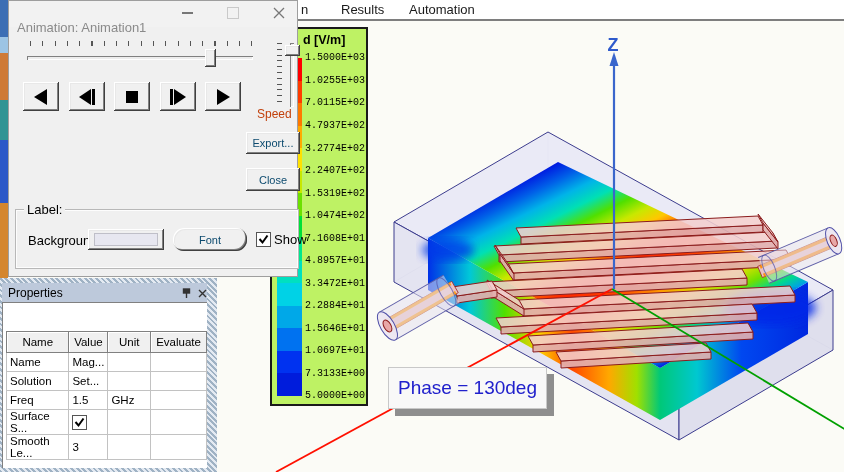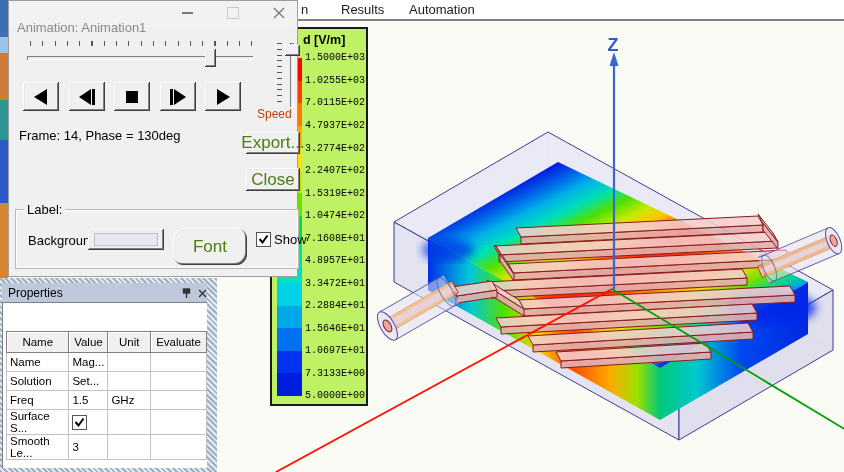--- a/index.html
+++ b/index.html
@@ -26,21 +26,21 @@
   .legend-title{position:absolute;left:31px;top:4px;font-size:12.5px;font-weight:bold;color:#000;}
   .legend-bar{position:absolute;left:5px;top:29px;width:25px;}
   .legend-bar div{width:25px;height:22.53px;}
   .legend-vals{position:absolute;left:33px;top:17.7px;}
   .legend-vals div{height:22.53px;display:flex;align-items:center;font-size:10px;color:#000;white-space:nowrap;font-family:Liberation Mono, monospace;}
   
   .raised{background:#F0F0F0;
     box-shadow:inset -1px -1px 0 #404040,inset 1px 1px 0 #FFFFFF,inset -2px -2px 0 #808080,inset 2px 2px 0 #E8E8E8;}
   .sunken{background:#EDEDED;
     box-shadow:inset 1px 1px 0 #808080,inset -1px -1px 0 #FFFFFF;}
-  .btn{border:none;font-family:"Liberation Sans",sans-serif;font-size:17px;color:#4d7c0f;
+  .btn{border:none;font-family:"Liberation Sans",sans-serif;font-size:11px;color:#0c4a6e;
        display:flex;align-items:center;justify-content:center;padding:0;cursor:default;}
   
   .anim-dialog{position:absolute;left:8px;top:0;width:290px;height:277px;background:#F0F0F0;
     border:1px solid #9E9E9E;box-sizing:border-box;}
   .anim-title{position:absolute;left:0;top:0;width:100%;height:26px;background:#F2F2F2;}
   .anim-title-text{position:absolute;left:8px;top:19px;font-size:13px;color:#8A8A8A;}
   .win-btn{position:absolute;top:0;width:26px;height:24px;display:flex;align-items:center;justify-content:center;}
   .min-glyph{width:11px;height:0;border-top:2px solid #777;}
   .max-glyph{width:10px;height:10px;border:1px solid #C9C9C9;}
   .hticks{position:absolute;left:21px;top:40px;width:223px;height:5px;
@@ -56,21 +56,21 @@
   .speed-label{position:absolute;left:248px;top:106px;font-size:12px;color:#c2410c;}
   .frame-text{position:absolute;left:10px;top:127px;font-size:13px;color:#000;}
   .export-btn{position:absolute;left:237px;top:131px;width:54px;height:22px;}
   .close-btn{position:absolute;left:237px;top:167px;width:54px;height:23px;}
   .label-group{position:absolute;left:6px;top:208px;width:282px;height:58px;
     border:1px solid #B8B8B8;box-shadow:inset 0 0 0 1px #FDFDFD;}
   .label-group-title{position:absolute;left:8px;top:-8px;background:#F0F0F0;padding:0 3px;font-size:13px;}
   .bg-label{position:absolute;left:12px;top:23px;font-size:13px;}
   .bg-swatch-btn{position:absolute;left:72px;top:19px;width:76px;height:21px;}
   .bg-swatch{width:62px;height:11px;background:#E7E7F0;border:1px solid #BFBFC8;}
-  .font-btn{position:absolute;left:157px;top:18px;width:74px;height:37px;border-radius:11px;}
+  .font-btn{position:absolute;left:157px;top:18px;width:74px;height:23px;border-radius:11px;}
   .checkbox{width:13px;height:13px;background:#FFF;border:1px solid #555;
     display:flex;align-items:center;justify-content:center;}
   .show-box{position:absolute;left:240px;top:22px;}
   .show-label{position:absolute;left:258px;top:22px;font-size:13px;}
   
   .props{position:absolute;left:0;top:278px;width:217px;height:194px;
     background:repeating-linear-gradient(45deg,#9FB2C4 0 2px,#E4EAF2 2px 4px);}
   .props-title{position:absolute;left:2px;top:5px;width:205px;height:19px;background:#BDC9DB;
     display:flex;align-items:center;font-size:12px;color:#000;padding-left:6px;box-sizing:border-box;}
   .props-body{position:absolute;left:2px;top:24px;width:205px;height:166px;background:#FFFFFF;
@@ -209,20 +209,23 @@
 
   <g>
     <line x1="612" y1="289" x2="276" y2="472" stroke="#FF1000" stroke-width="1.8"></line>
     <line x1="612" y1="289" x2="856" y2="436" stroke="#00A000" stroke-width="1.8"></line>
     <line x1="614" y1="62" x2="614" y2="289" stroke="#3A66CC" stroke-width="2.2"></line>
     <polygon points="614,52 609.5,66 618.5,66" fill="#3A66CC"></polygon>
     <text x="613" y="51" font-size="18" font-weight="bold" fill="#2E5ACC" text-anchor="middle" id="zlabel">Z</text>
   </g>
 </svg>
 
+<div class="phase-label">
+  <span>Phase = 130deg</span>
+</div>
 
 <div class="legend">
   <div class="legend-title">d [V/m]</div>
   <div class="legend-bar">
     <div style="background: rgb(255, 0, 0);"></div>
     <div style="background: rgb(255, 60, 0);"></div>
     <div style="background: rgb(255, 120, 0);"></div>
     <div style="background: rgb(255, 170, 0);"></div>
     <div style="background: rgb(255, 224, 0);"></div>
     <div style="background: rgb(200, 232, 0);"></div>
@@ -304,21 +307,20 @@
         <polygon points="4,1 17,9 4,17" fill="#000"></polygon>
           </svg>
     </button>
   </div>
 
   <div class="vticks"></div>
   <div class="vtrack sunken"></div>
   <div class="vthumb raised"></div>
   <div class="speed-label">Speed</div>
 
-  <div class="frame-text">Frame: 14, Phase = 130deg</div>
 
   <button class="btn raised export-btn">Export...</button>
   <button class="btn raised close-btn">Close</button>
 
   <div class="label-group">
     <span class="label-group-title">Label:</span>
     <span class="bg-label">Background:</span>
     <button class="btn raised bg-swatch-btn">
       <div class="bg-swatch"></div>
     </button>

